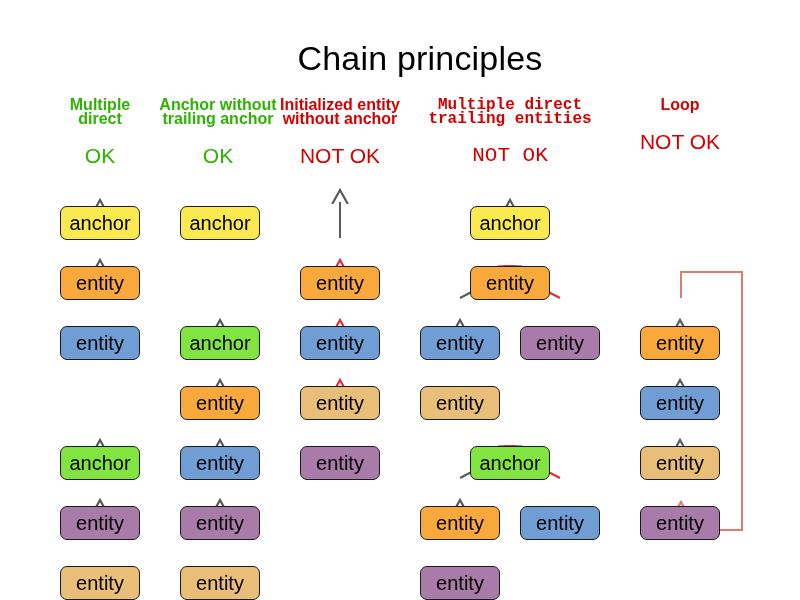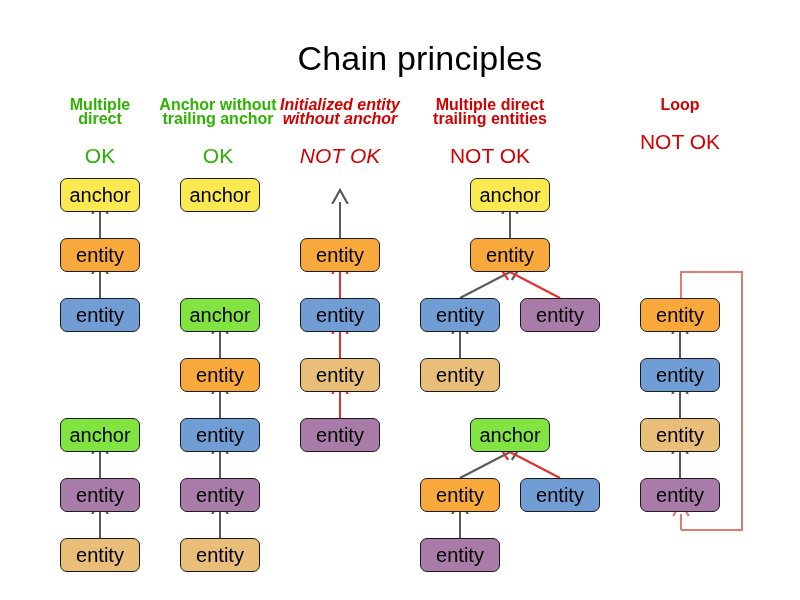--- a/index.html
+++ b/index.html
@@ -21,20 +21,21 @@
   .col-verdict{font-size:21px;line-height:26px;margin-top:17px;}
   .ok{color:#2db300;}
   .notok{color:#d40000;}
 
   .node{
     position:absolute;box-sizing:border-box;
     height:34px;line-height:32px;
     border:1.3px solid #1a1a1a;border-radius:7px;
     text-align:center;font-size:20px;color:#000000;
     background:#cccccc;
+    margin-top:28px;
   }
 </style>
 </head>
 <body>
 
 <div id="stage">
 
   <div class="title">Chain principles</div>
 
   <svg id="edges" viewBox="0 0 800 600" width="800" height="600">
@@ -83,28 +84,28 @@
         </div>
         <div class="col-verdict ok">OK</div>
       </div>
       <div class="col-head" style="left: 128px; top: 98px; width: 180px;">
         <div class="col-caption ok">
           <div>Anchor without</div>
           <div>trailing anchor</div>
         </div>
         <div class="col-verdict ok">OK</div>
       </div>
-      <div class="col-head" style="left: 250px; top: 98px; width: 180px; font-style: italic;">
+      <div class="col-head" style="left: 250px; top: 98px; width: 180px;">
         <div class="col-caption notok">
           <div>Initialized entity</div>
           <div>without anchor</div>
         </div>
         <div class="col-verdict notok">NOT OK</div>
       </div>
-      <div class="col-head" style="left: 400px; top: 98px; width: 180px;">
+      <div class="col-head" style="left: 420px; top: 98px; width: 180px; font-family: Liberation Mono, monospace;">
         <div class="col-caption notok">
           <div>Multiple direct</div>
           <div>trailing entities</div>
         </div>
         <div class="col-verdict notok">NOT OK</div>
       </div>
       <div class="col-head" style="left: 590px; top: 98px; width: 180px;">
         <div class="col-caption notok">
           <div>Loop</div>
         </div>

